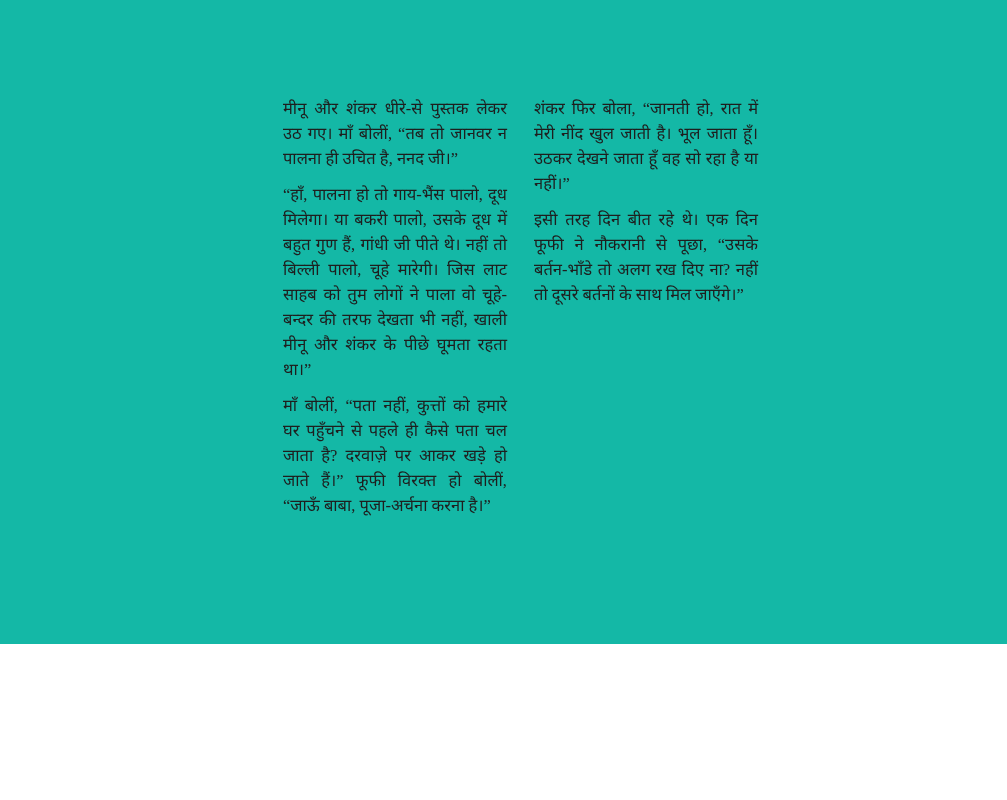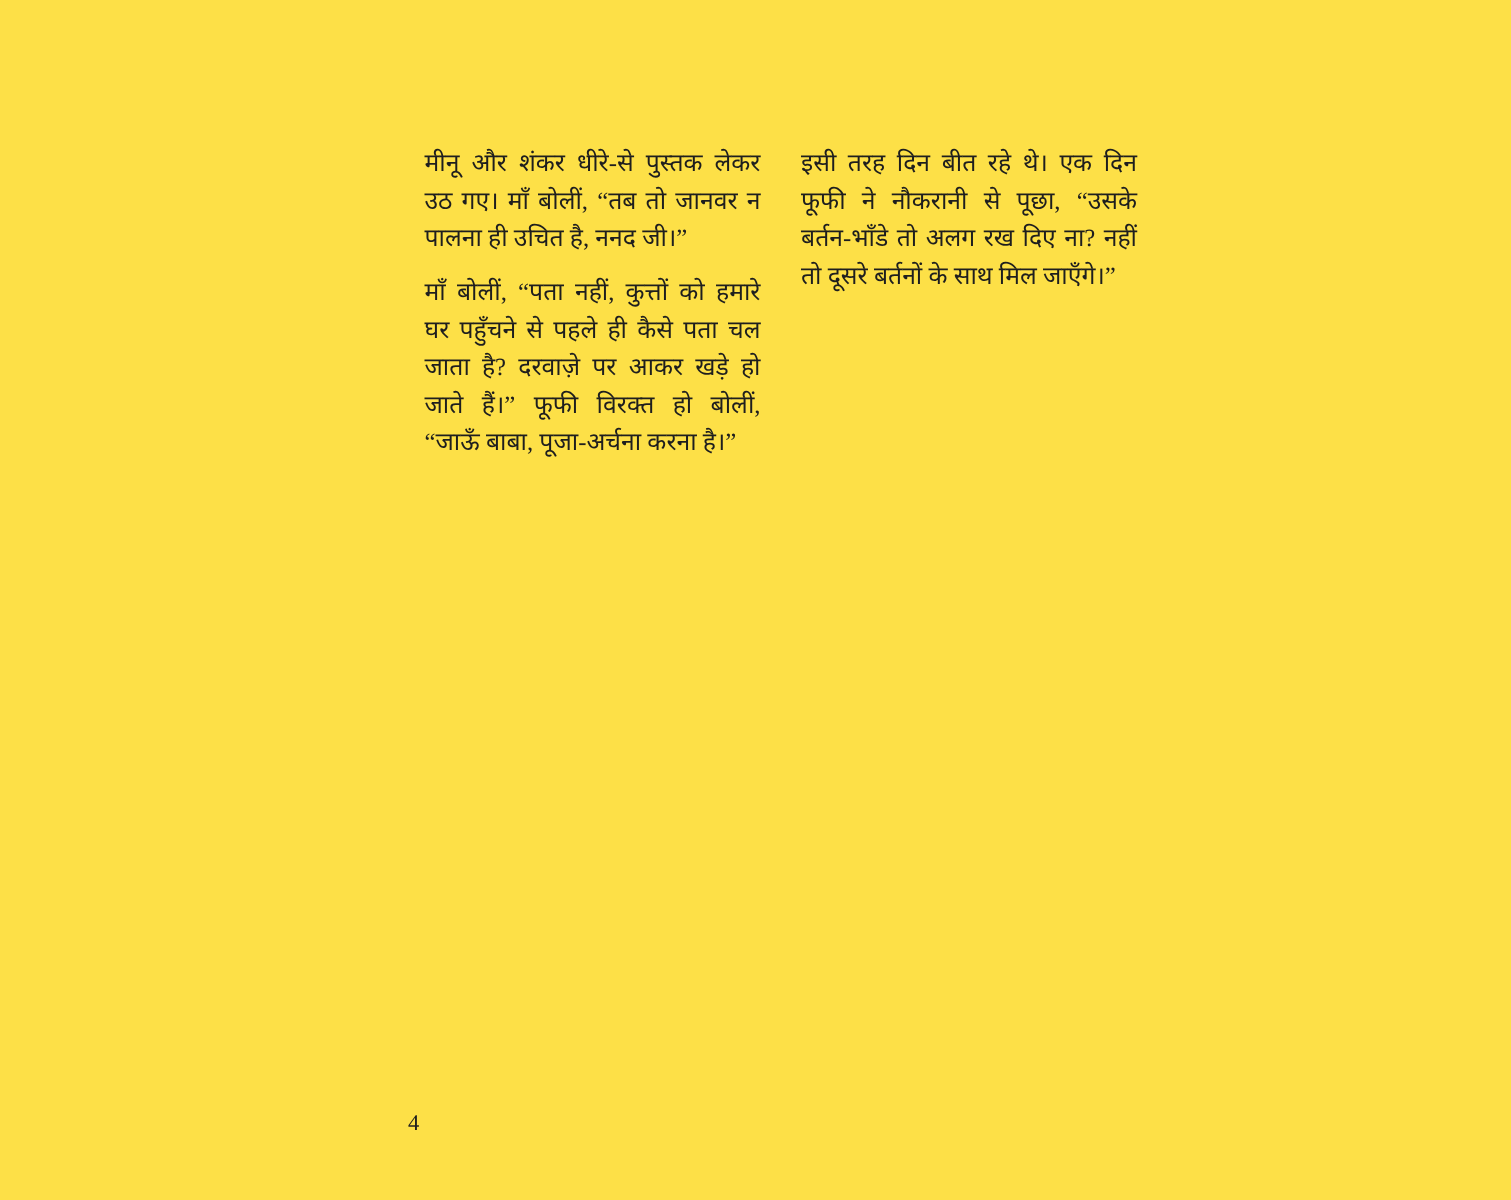--- a/index.html
+++ b/index.html
@@ -3,22 +3,22 @@
 <meta charset="utf-8">
 <style>
   html, body {
     margin: 0;
     padding: 0;
     background: #ffffff;
   }
   .page {
     position: relative;
     width: 1007px;
-    height: 800px;
-    background: #fde047;
+    height: 644px;
+    background: #14b8a6;
     overflow: hidden;
     font-family: "Liberation Serif", "DejaVu Serif", serif;
     color: #1e1e1e;
   }
   .content {
     position: absolute;
     left: 283px;
     top: 96px;
     width: 476px;
     display: flex;
@@ -45,20 +45,22 @@
     color: #1e1e1e;
   }
 </style>
 </head>
 <body>
 
 <div class="page">
   <div class="content">
     <div class="column">
       <p>मीनू और शंकर धीरे-से पुस्तक लेकर उठ गए। माँ बोलीं, “तब तो जानवर न पालना ही उचित है, ननद जी।”</p>
+      <p>“हाँ, पालना हो तो गाय-भैंस पालो, दूध मिलेगा। या बकरी पालो, उसके दूध में बहुत गुण हैं, गांधी जी पीते थे। नहीं तो बिल्ली पालो, चूहे मारेगी। जिस लाट साहब को तुम लोगों ने पाला वो चूहे-बन्दर की तरफ देखता भी नहीं, खाली मीनू और शंकर के पीछे घूमता रहता था।”</p>
       <p>माँ बोलीं, “पता नहीं, कुत्तों को हमारे घर पहुँचने से पहले ही कैसे पता चल जाता है? दरवाज़े पर आकर खड़े हो जाते हैं।” फूफी विरक्त हो बोलीं, “जाऊँ बाबा, पूजा-अर्चना करना है।”</p>
     </div>
     <div class="column">
+      <p>शंकर फिर बोला, “जानती हो, रात में मेरी नींद खुल जाती है। भूल जाता हूँ। उठकर देखने जाता हूँ वह सो रहा है या नहीं।”</p>
       <p>इसी तरह दिन बीत रहे थे। एक दिन फूफी ने नौकरानी से पूछा, “उसके बर्तन-भाँडे तो अलग रख दिए ना? नहीं तो दूसरे बर्तनों के साथ मिल जाएँगे।”</p>
     </div>
   </div>
   <div class="page-number">4</div>
 </div>
 
 </body></html>

